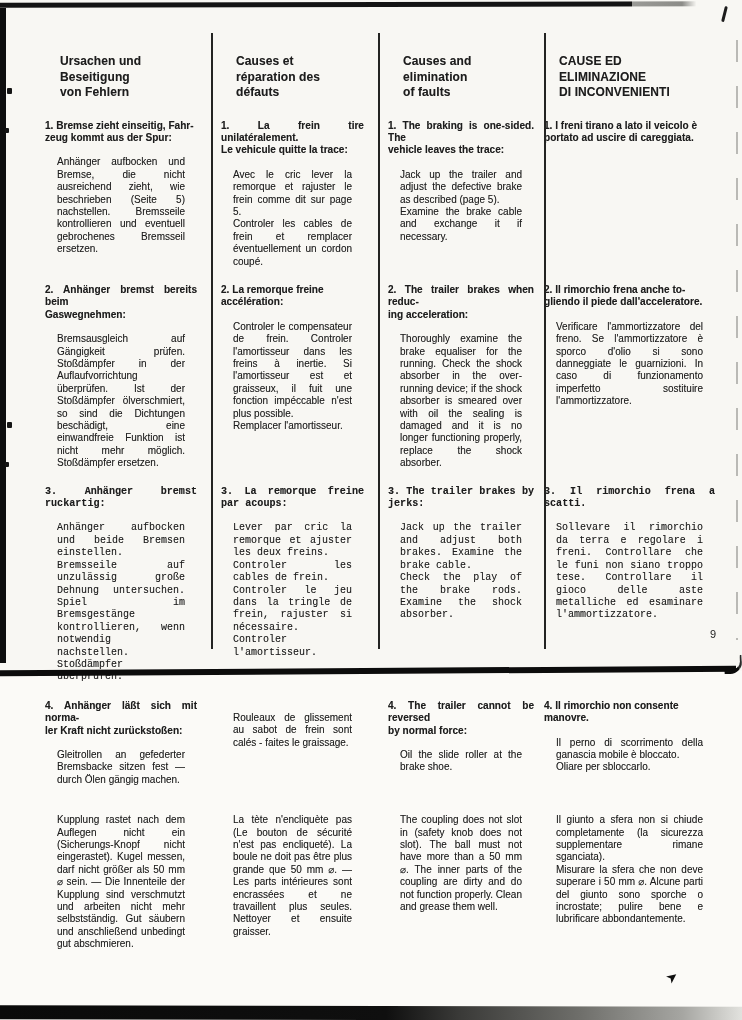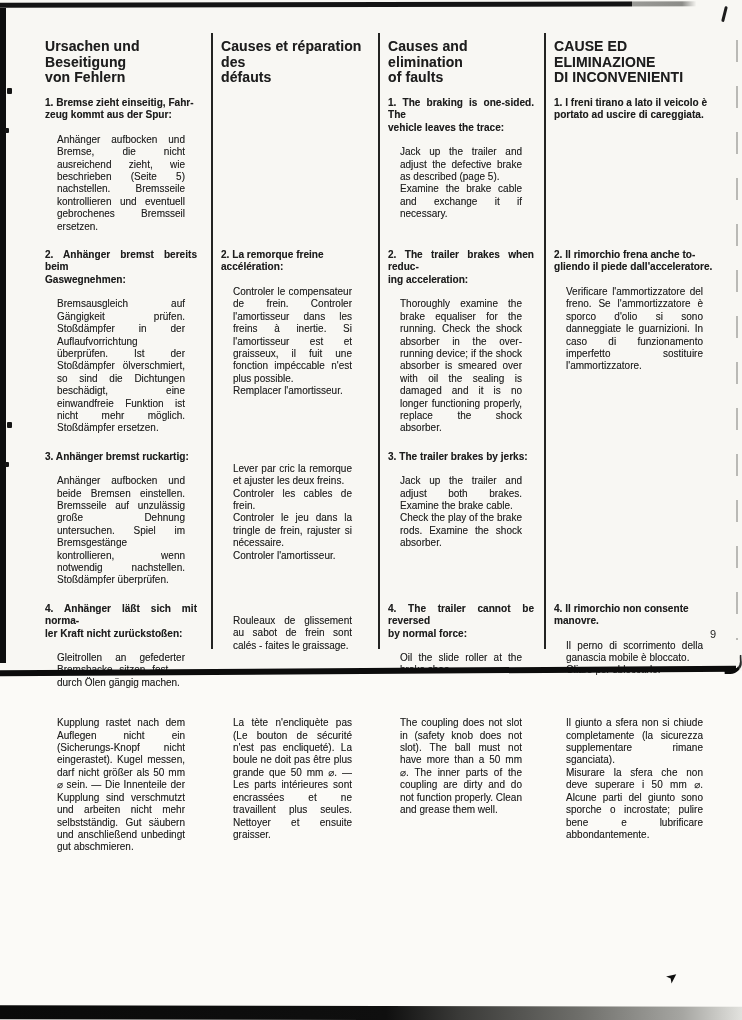--- a/index.html
+++ b/index.html
@@ -44,25 +44,25 @@
     grid-template-columns:166px 167px 166px 173px;
     grid-template-rows:minmax(58px,auto) minmax(117px,auto) minmax(137px,auto) minmax(108px,auto) minmax(88px,auto) auto;
     text-shadow:0 0 0.45px rgba(15,15,15,0.35);
   }
   .vline{position:absolute;top:33px;width:1.6px;height:616px;background:#242422;}
   .vl1{left:211px;} .vl2{left:378px;} .vl3{left:544px;}
 
   .cell{padding:4px 14px 0 0;}
   .c2,.c3{padding-left:10px;}
   .c3{padding-right:10px;}
-  .c4{padding-left:10px;padding-right:2px;}
+  .c4{padding-right:2px;}
   .c1{grid-column:1;} .c2{grid-column:2;} .c3{grid-column:3;} .c4{grid-column:4;}
-  .r1{grid-row:1;} .r2{grid-row:2;} .r3{grid-row:3;} .r4{grid-row:4;} .r5{grid-row:5;} .r6{grid-row:6;}
-
-  .col-header{font-size:14px;font-weight:700;line-height:15.5px;margin:0;white-space:pre-line;letter-spacing:0.1px;}
+  .r1{grid-row:1;} .r2{grid-row:2;} .r3{grid-row:3;} .r4{grid-row:4;font-family:Liberation Mono, monospace;} .r5{grid-row:5;} .r6{grid-row:6;}
+
+  .col-header{font-size:12px;font-weight:700;line-height:15.5px;margin:15px;white-space:pre-line;letter-spacing:0.1px;}
   .sec-head{font-size:10.1px;font-weight:700;line-height:12.4px;margin:0 0 9px 0;white-space:pre-line;text-align:justify;}
   .sec-body{font-size:10px;font-weight:400;line-height:12.4px;margin:12px;text-align:justify;white-space:pre-line;}
   .sec-body b{font-weight:400;}
 
   .page-number{position:absolute;left:690px;top:628px;width:26px;text-align:right;
     font-size:11px;color:#1d1d1d;}
 </style>
 </head>
 <body>
 
@@ -95,20 +95,26 @@
   <div class="cell c4 r1">
     <h2 class="col-header">CAUSE ED ELIMINAZIONE
 DI INCONVENIENTI</h2>
   </div>
 
   <div class="cell c1 r2">
     <h3 class="sec-head">1. Bremse zieht einseitig, Fahr-
 zeug kommt aus der Spur:</h3>
     <p class="sec-body">Anhänger aufbocken und Bremse, die nicht ausreichend zieht, wie beschrieben (Seite 5) nachstellen. Bremsseile kontrollieren und eventuell gebrochenes Bremsseil ersetzen.</p>
   </div>
+  <div class="cell c2 r2">
+    <h3 class="sec-head">1. La frein tire unilatéralement.
+Le vehicule quitte la trace:</h3>
+    <p class="sec-body">Avec le cric lever la remorque et rajuster le frein comme dit sur page 5.
+Controler les cables de frein et remplacer éventuellement un cordon coupé.</p>
+  </div>
   <div class="cell c3 r2">
     <h3 class="sec-head">1. The braking is one-sided. The
 vehicle leaves the trace:</h3>
     <p class="sec-body">Jack up the trailer and adjust the defective brake as described (page 5).
 Examine the brake cable and exchange it if necessary.</p>
   </div>
   <div class="cell c4 r2">
     <h3 class="sec-head">1. I freni tirano a lato il veicolo è
 portato ad uscire di careggiata.</h3>
   </div>
@@ -133,29 +139,34 @@
     <h3 class="sec-head">2. Il rimorchio frena anche to-
 gliendo il piede dall'acceleratore.</h3>
     <p class="sec-body">Verificare l'ammortizzatore del freno. Se l'ammortizzatore è sporco d'olio si sono danneggiate le guarnizioni. In caso di funzionamento imperfetto sostituire l'ammortizzatore.</p>
   </div>
 
   <div class="cell c1 r4">
     <h3 class="sec-head">3. Anhänger bremst ruckartig:</h3>
     <p class="sec-body">Anhänger aufbocken und beide Bremsen einstellen. Bremsseile auf unzulässig große Dehnung untersuchen. Spiel im Bremsgestänge kontrollieren, wenn notwendig nachstellen. Stoßdämpfer überprüfen.</p>
   </div>
   <div class="cell c2 r4">
+    <h3 class="sec-head">3. La remorque freine par acoups:</h3>
     <p class="sec-body">Lever par cric la remorque et ajuster les deux freins.
 Controler les cables de frein.
 Controler le jeu dans la tringle de frein, rajuster si nécessaire.
 Controler l'amortisseur.</p>
   </div>
   <div class="cell c3 r4">
     <h3 class="sec-head">3. The trailer brakes by jerks:</h3>
     <p class="sec-body">Jack up the trailer and adjust both brakes. Examine the brake cable.
 Check the play of the brake rods. Examine the shock absorber.</p>
+  </div>
+  <div class="cell c4 r4">
+    <h3 class="sec-head">3. Il rimorchio frena a scatti.</h3>
+    <p class="sec-body">Sollevare il rimorchio da terra e regolare i freni. Controllare che le funi non siano troppo tese. Controllare il gioco delle aste metalliche ed esaminare l'ammortizzatore.</p>
   </div>
 
   <div class="cell c1 r5">
     <h3 class="sec-head">4. Anhänger läßt sich mit norma-
 ler Kraft nicht zurückstoßen:</h3>
     <p class="sec-body">Gleitrollen an gefederter Bremsbacke sitzen fest — durch Ölen gängig machen.</p>
   </div>
   <div class="cell c2 r5">
     <p class="sec-body">Rouleaux de glissement au sabot de frein sont calés - faites le graissage.</p>
   </div>

